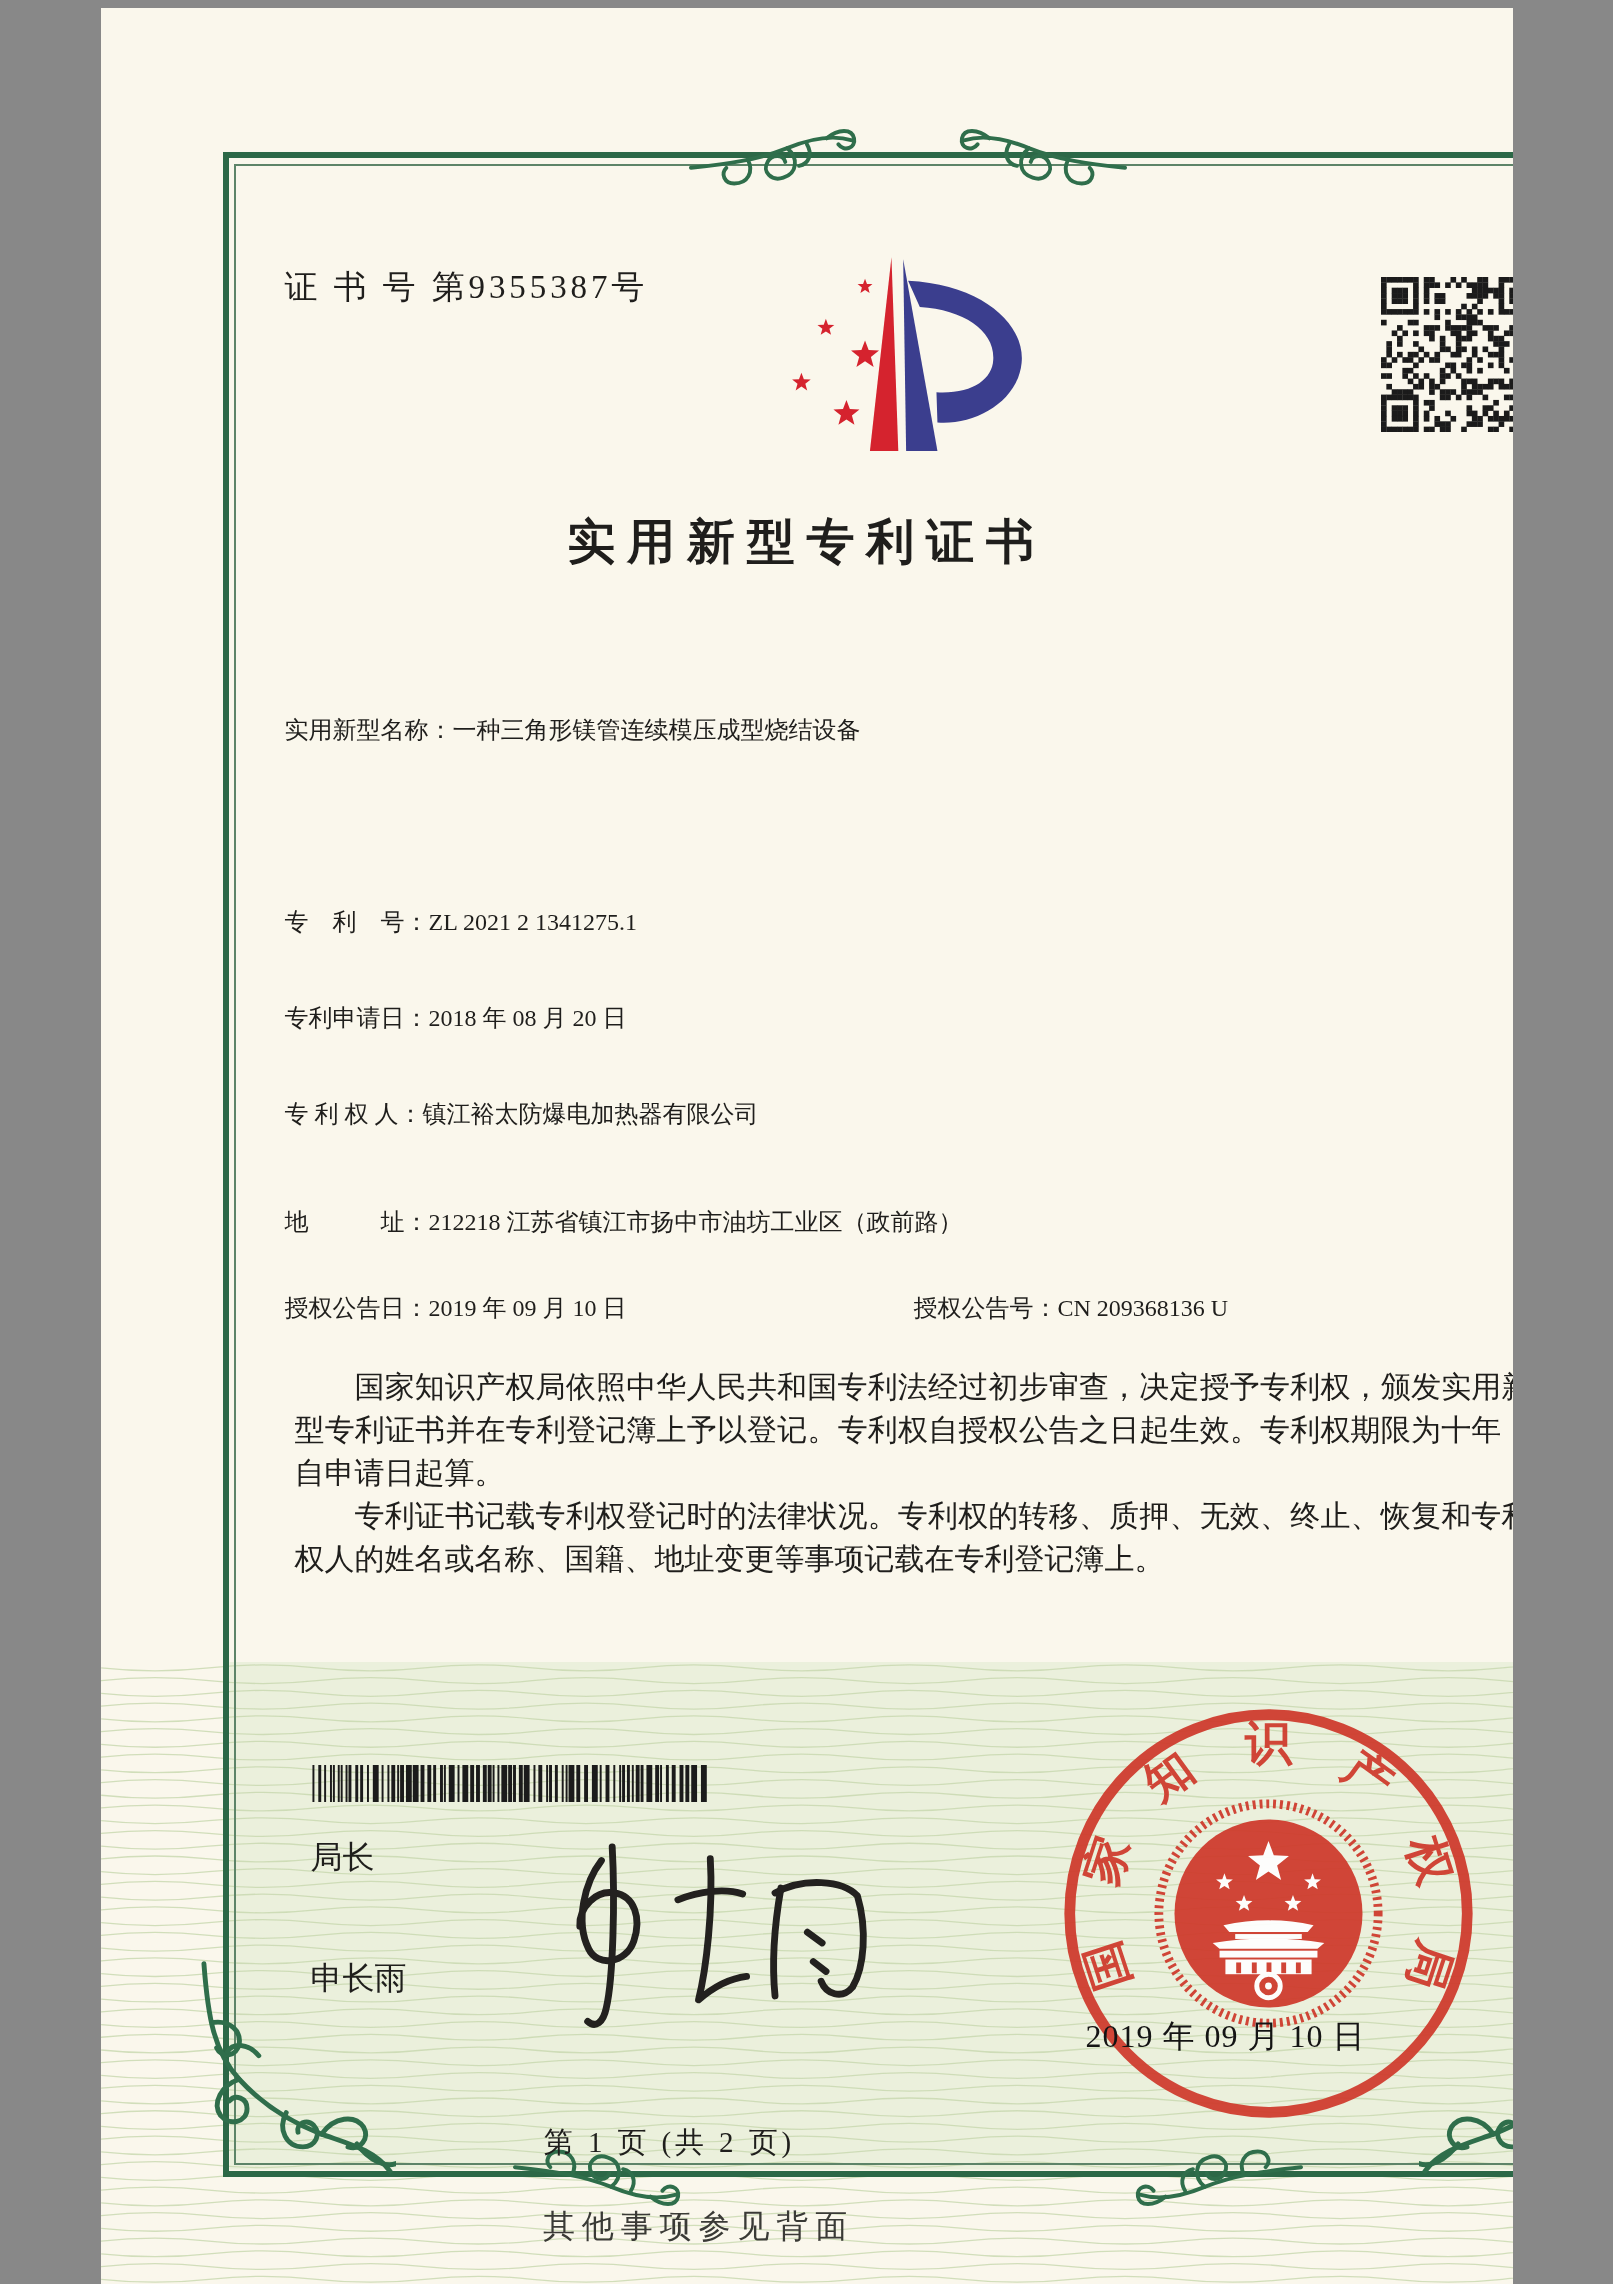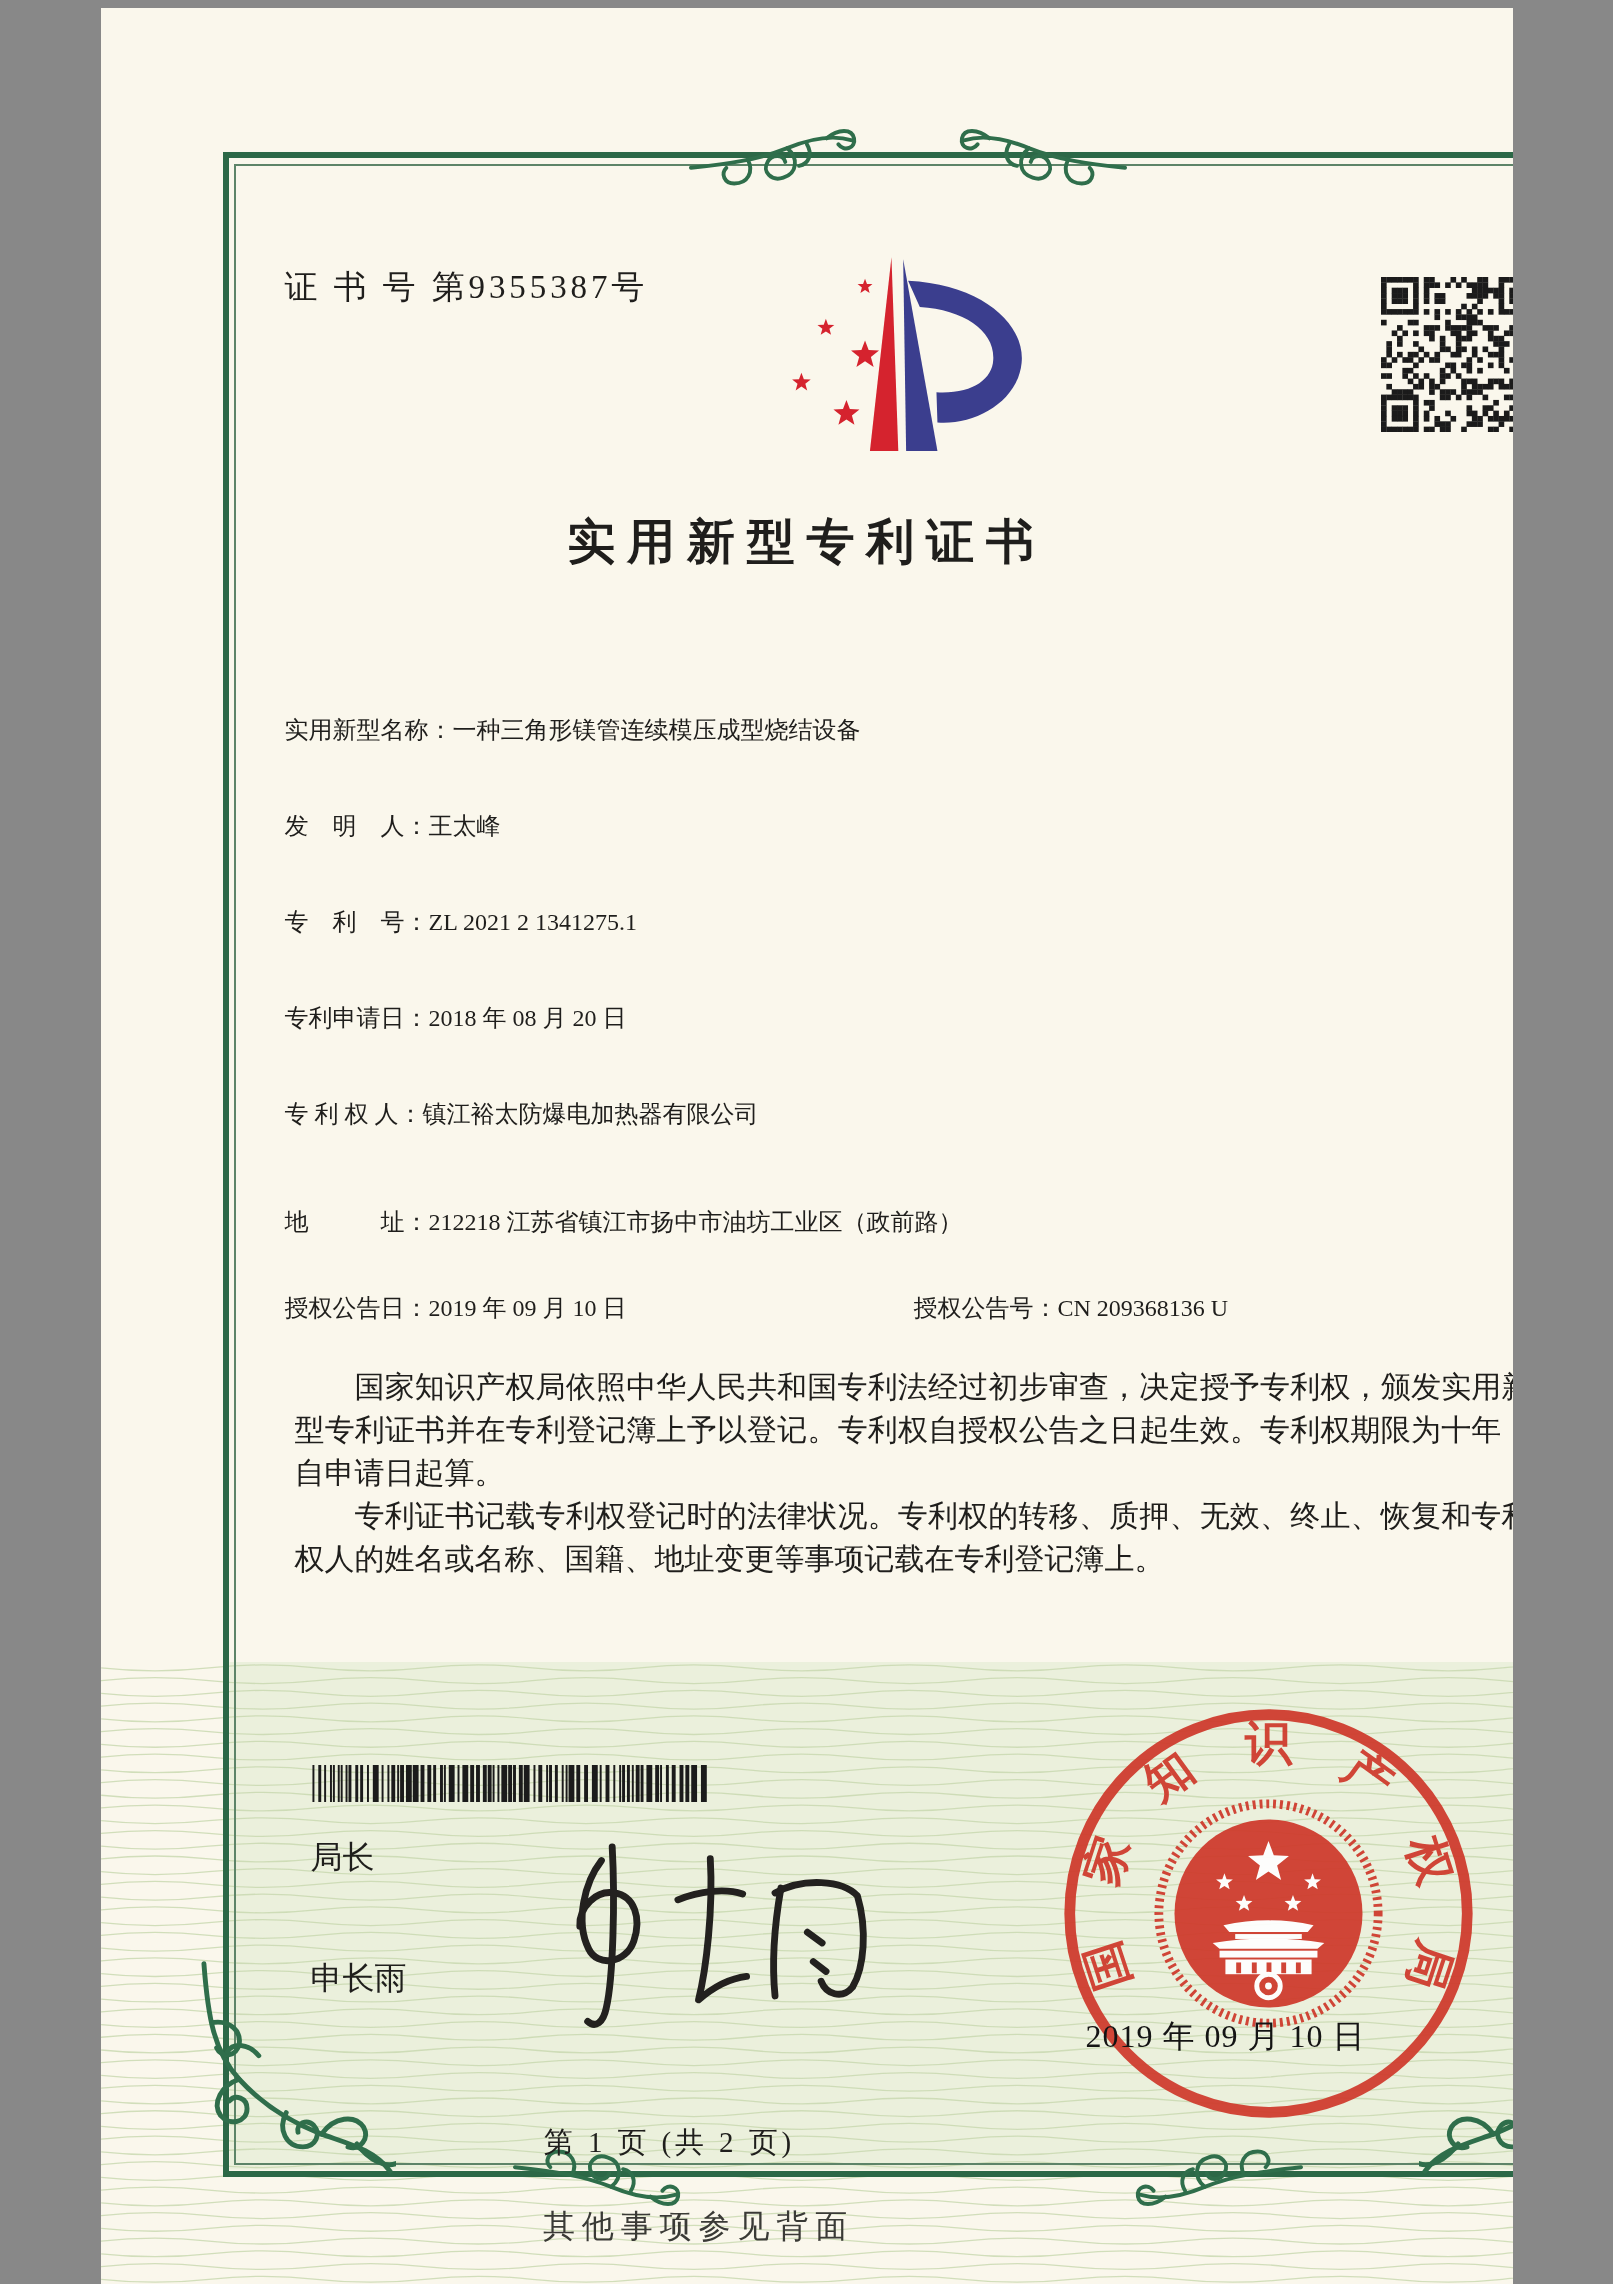--- a/index.html
+++ b/index.html
@@ -533,21 +533,20 @@
       <rect x="81.72" y="152.55" width="5.75" height="5.75" fill="#1b1b1b"></rect>
       <rect x="108.97" y="152.55" width="5.75" height="5.75" fill="#1b1b1b"></rect>
       <rect x="114.41" y="152.55" width="5.75" height="5.75" fill="#1b1b1b"></rect>
       <rect x="130.76" y="152.55" width="5.75" height="5.75" fill="#1b1b1b"></rect>
       <rect x="152.55" y="152.55" width="5.75" height="5.75" fill="#1b1b1b"></rect>
     </svg>
 
   <h1 class="title">实用新型专利证书</h1>
 
   <div class="row" style="top:706px"><span class="lbl">实用新型名称：</span><span class="val">一种三角形镁管连续模压成型烧结设备</span></div>
-  <div class="row" style="top:802px"><span class="lbl">发　明　人：</span><span class="val">王太峰</span></div>
   <div class="row" style="top:898px"><span class="lbl">专　利　号：</span><span class="val">ZL 2021 2 1341275.1</span></div>
   <div class="row" style="top:994px"><span class="lbl">专利申请日：</span><span class="val">2018 年 08 月 20 日</span></div>
   <div class="row" style="top:1090px"><span class="lbl">专 利 权 人：</span><span class="val">镇江裕太防爆电加热器有限公司</span></div>
   <div class="row" style="top:1198px"><span class="lbl">地　　　址：</span><span class="val">212218 江苏省镇江市扬中市油坊工业区（政前路）</span></div>
   <div class="row" style="top:1284px">
     <span class="lbl">授权公告日：</span><span class="val">2019 年 09 月 10 日</span>
     <span class="pair2"><span class="lbl">授权公告号：</span><span class="val">CN 209368136 U</span></span>
   </div>
 
   <div class="body-text">

